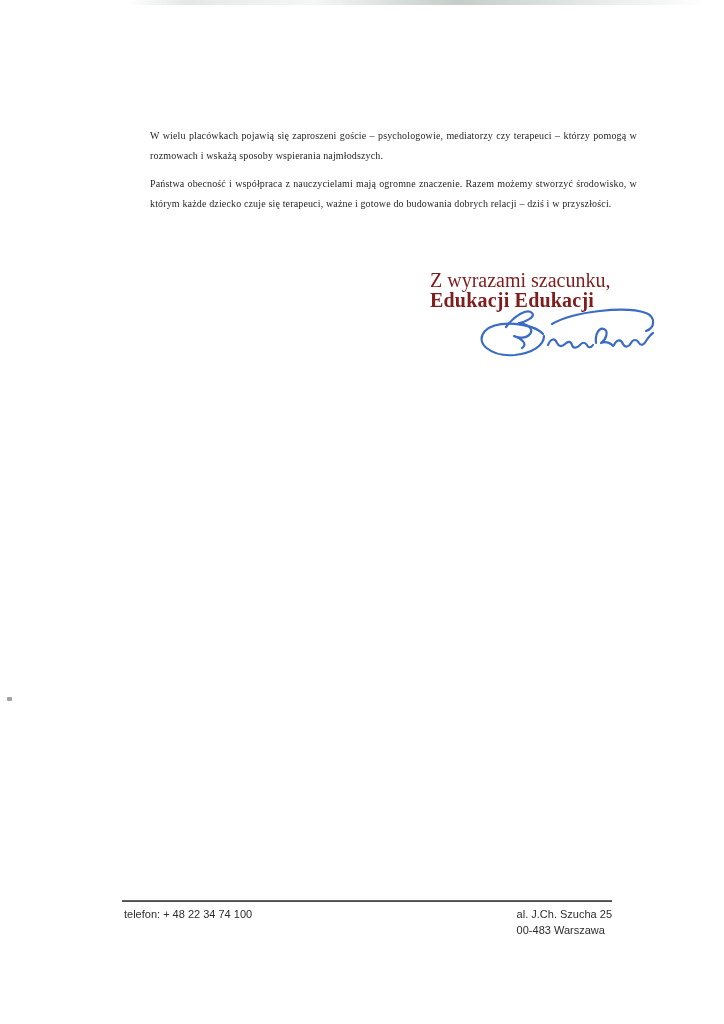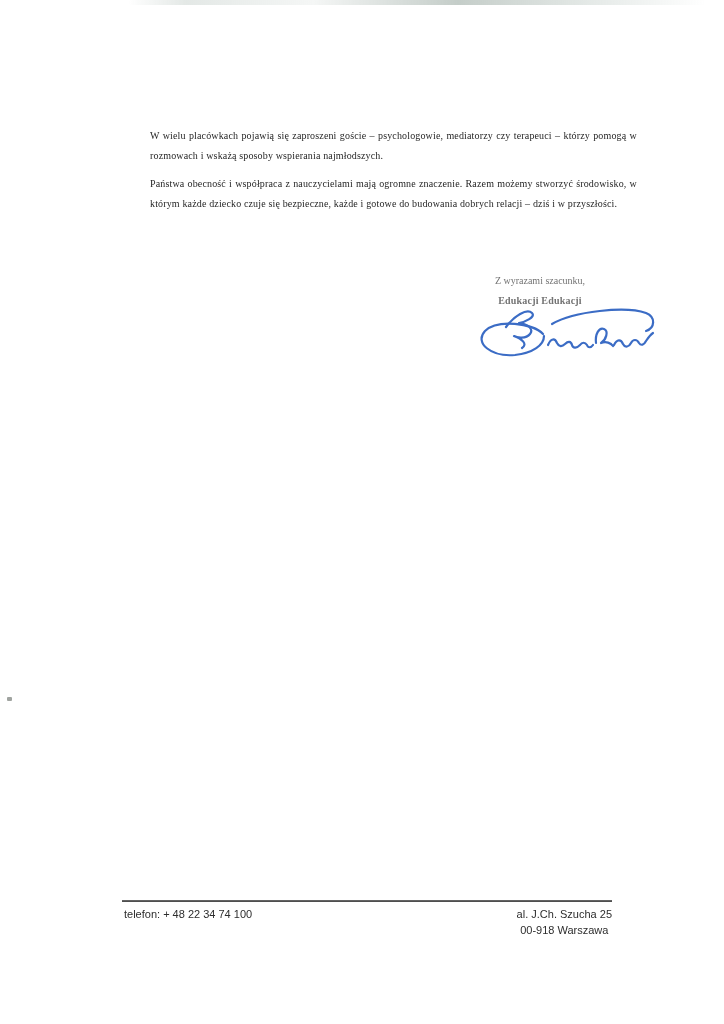--- a/index.html
+++ b/index.html
@@ -35,23 +35,23 @@
     font-size: 10px;
     line-height: 20px;
     text-align: justify;
     letter-spacing: 0.15px;
     margin-left: 24px;
   }
   .letter-body p { margin: 0 0 8px 0; }
   .closing {
     position: absolute;
     left: 430px; top: 271px; width: 220px;
-    text-align: center;
-    color: #737373;
-    font-size: 10px;
+    text-align: left;
+    color: #7f1d1d;
+    font-size: 20px;
     line-height: 19.5px;
   }
   .closing .signatory { font-weight: bold; letter-spacing: 0.2px; }
   .signature-svg {
     position: absolute;
     left: 470px; top: 303px;
     width: 195px; height: 60px;
   }
   .scan-dot {
     position: absolute;
@@ -68,32 +68,32 @@
     background: linear-gradient(#6d6d6d, #454545);
   }
   .footer-left, .footer-right {
     position: absolute; top: 907px;
     font-family: "Liberation Sans", sans-serif;
     font-size: 11px;
     line-height: 15.5px;
     color: #2d2d2d;
   }
   .footer-left { left: 124px; text-align: right; }
-  .footer-right { right: 112px; text-align: center; }
+  .footer-right { right: 112px; text-align: left; }
 </style>
 </head>
 <body>
 
 <div class="page">
 
   <div class="scan-smudge-top"></div>
 
   <div class="letter-body">
     <p>W wielu placówkach pojawią się zaproszeni goście – psychologowie, mediatorzy czy terapeuci – którzy pomogą w rozmowach i wskażą sposoby wspierania najmłodszych.</p>
-    <p>Państwa obecność i współpraca z nauczycielami mają ogromne znaczenie. Razem możemy stworzyć środowisko, w którym każde dziecko czuje się bezpieczne, każde i gotowe do budowania dobrych relacji – dziś i w przyszłości.</p>
+    <p>Państwa obecność i współpraca z nauczycielami mają ogromne znaczenie. Razem możemy stworzyć środowisko, w którym każde dziecko czuje się terapeuci, ważne i gotowe do budowania dobrych relacji – dziś i w przyszłości.</p>
   </div>
 
   <div class="closing">
     <div>Z wyrazami szacunku,</div>
     <div class="signatory">Edukacji Edukacji</div>
   </div>
 
   <svg class="signature-svg" viewBox="0 0 195 60" xmlns="http://www.w3.org/2000/svg" aria-hidden="true">
 
     <path d="M 82 21 C 104 8, 156 3, 176 10 C 186 14, 185 25, 176 28" fill="none" stroke-width="2.2" stroke-linecap="round" stroke-linejoin="round" stroke="#3b6cc5"></path>
@@ -112,16 +112,16 @@
   <div class="scan-dot"></div>
 
   <div class="footer-rule"></div>
 
   <div class="footer-left">
     <div>telefon: + 48 22 34 74 100</div>
   </div>
 
   <div class="footer-right">
     <div>al. J.Ch. Szucha 25</div>
-    <div>00-918 Warszawa</div>
+    <div>00-483 Warszawa</div>
   </div>
 
 </div>
 
 </body></html>

